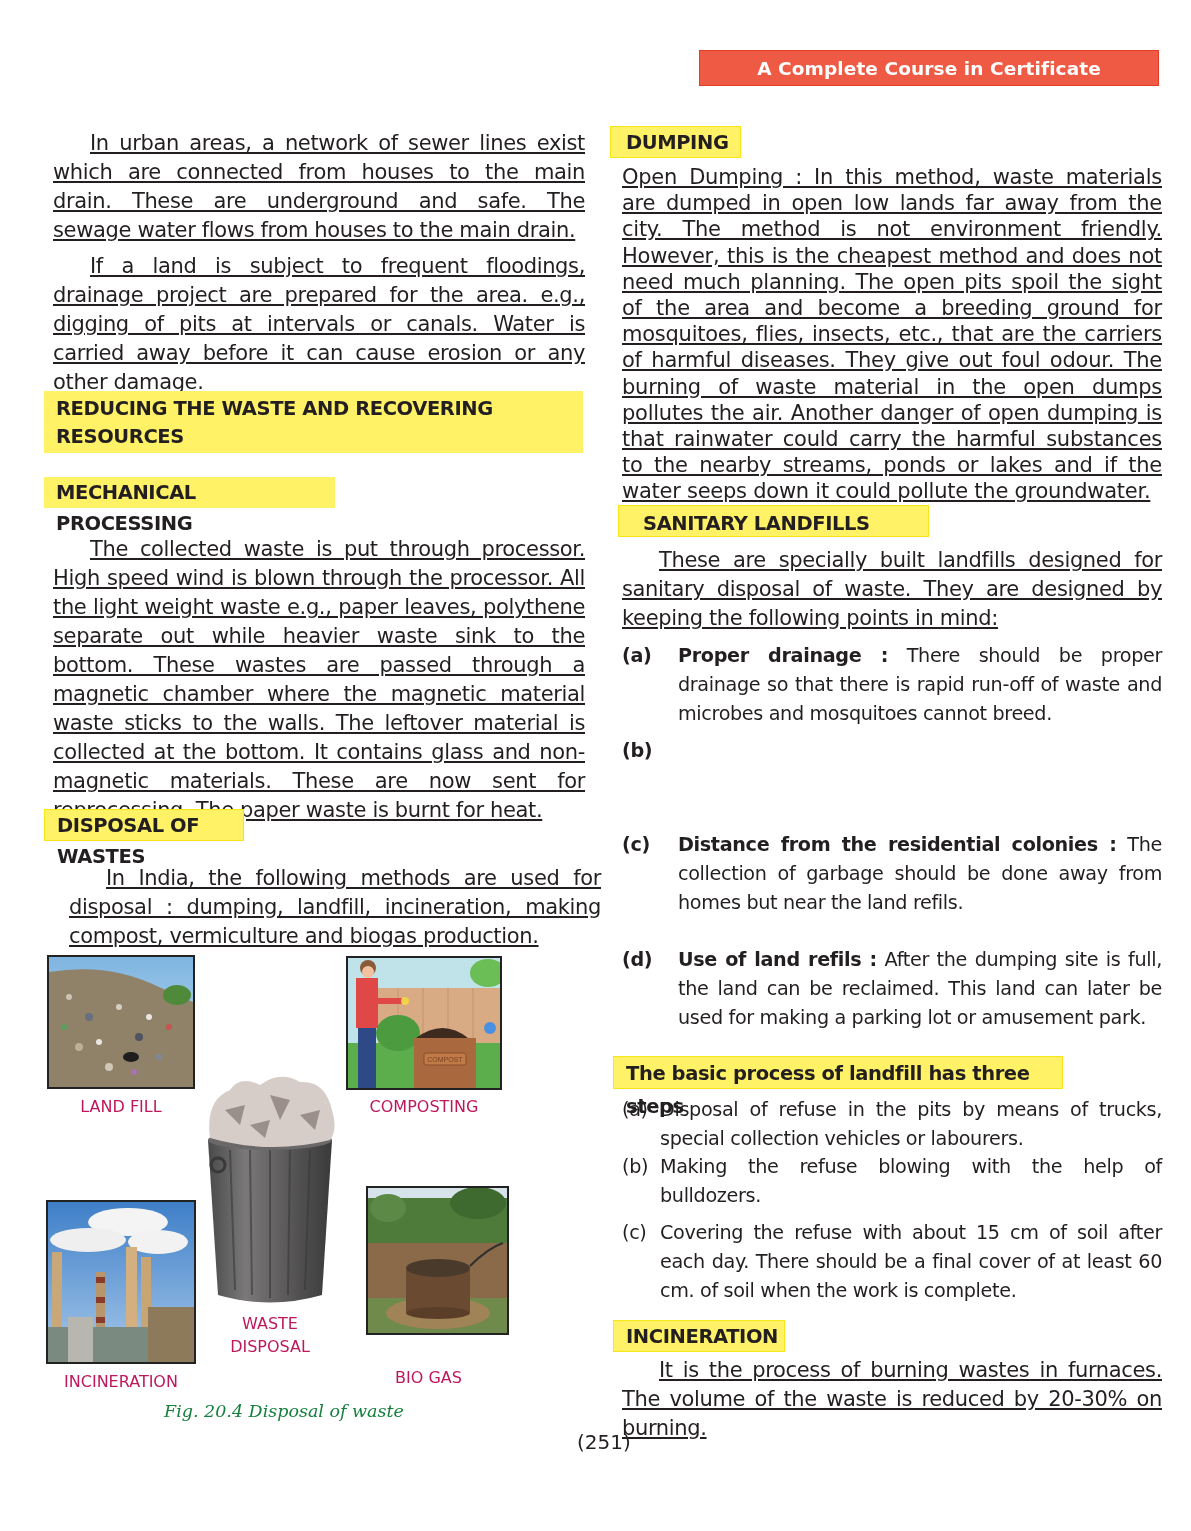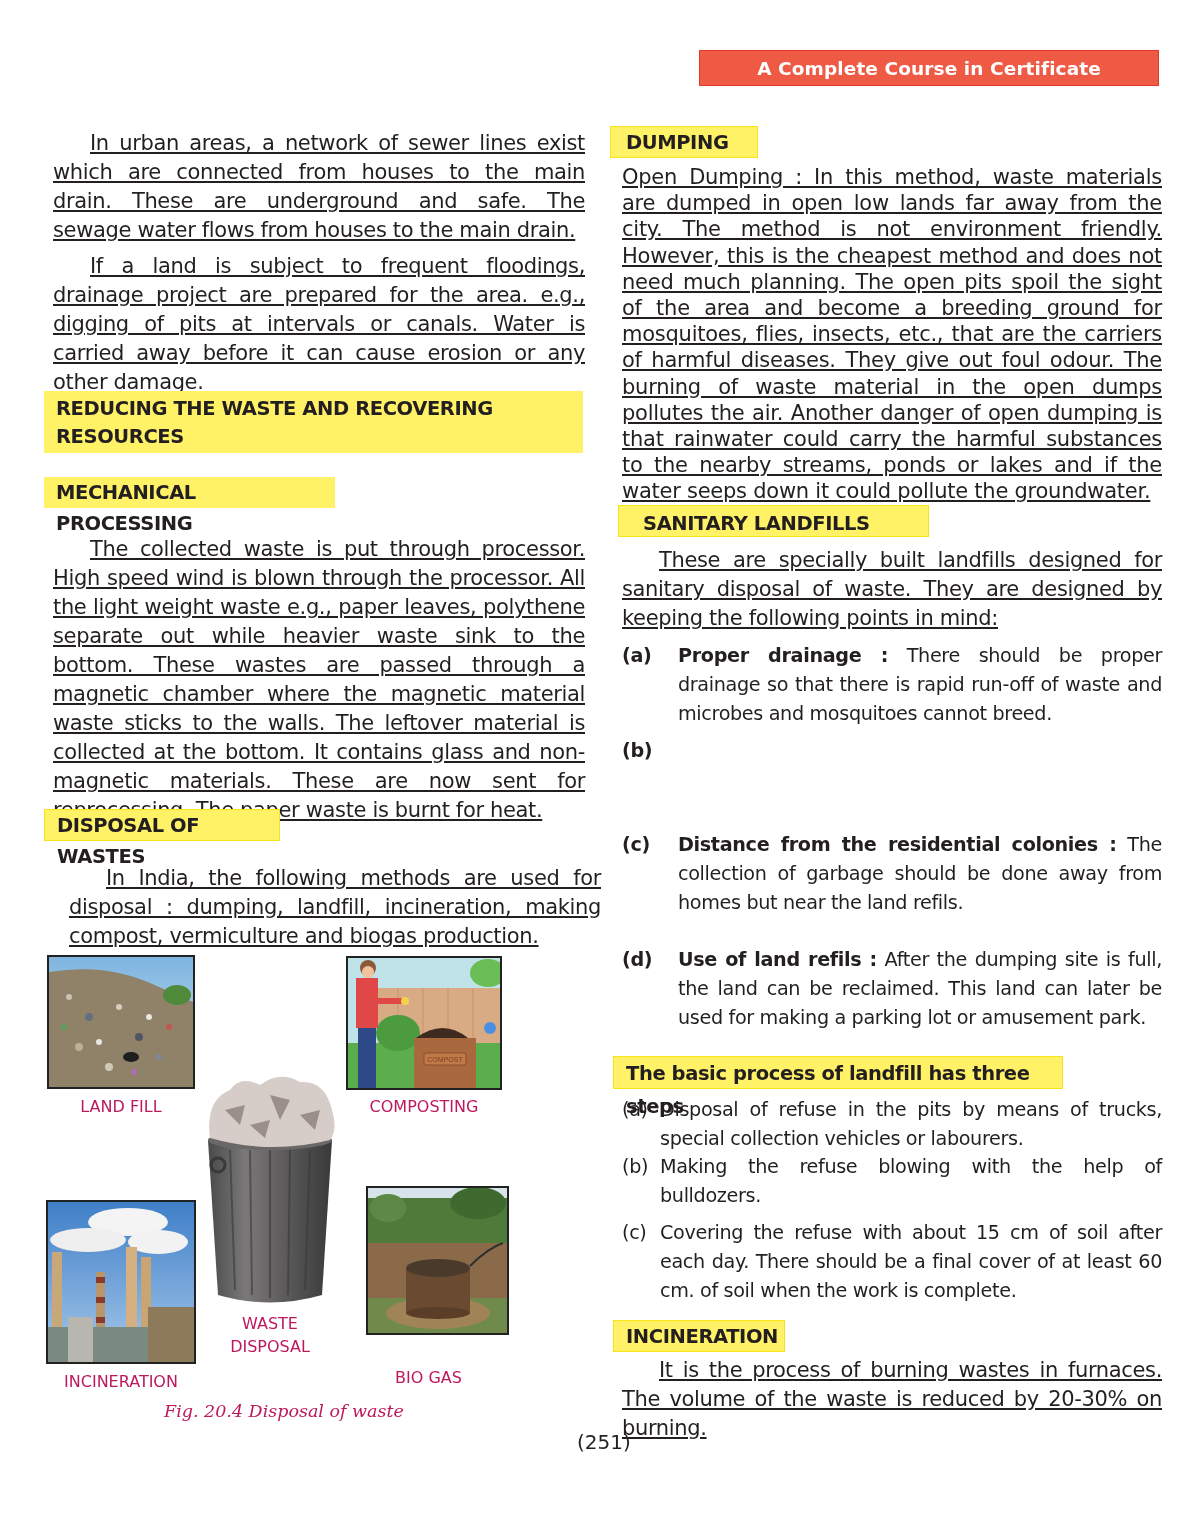--- a/index.html
+++ b/index.html
@@ -15,41 +15,41 @@
         box-sizing: border-box; padding-left: 12px; letter-spacing: -0.4px; }
   .hl-b { border: 1px solid #f7e51a; }
   .list-item { position: absolute; font-size: 19.2px; line-height: 29px; letter-spacing: -0.35px; }
   .list-item .lbl { position: absolute; left: 0; top: 0; font-weight: bold; }
   .list-item .txt { position: absolute; top: 0; text-align: justify; }
   .list-item b { font-weight: bold; }
   .steps .lbl { font-weight: normal; }
   .photo { position: absolute; border: 2px solid #222; box-sizing: border-box; overflow: hidden; }
   .cap { position: absolute; font-size: 16px; color: #be185d; text-align: center; line-height: 23px; }
   .figcap { position: absolute; font-family: "DejaVu Serif", "Liberation Serif", serif; font-style: italic;
-            font-size: 17.5px; color: #be185d; }
+            font-size: 17.5px; color: #15803d; }
   .pagenum { position: absolute; left: 577px; top: 1394px; font-size: 20px; margin-top: 36px; }
 </style>
 </head>
 <body>
 
 <div class="abs banner">A Complete Course in Certificate Geography-II</div>
 
 <p class="abs para indent" style="left:53px; top:129px; width:532px; margin:0;">In urban areas, a network of sewer lines exist which are connected from houses to the main drain. These are underground and safe. The sewage water flows from houses to the main drain.</p>
 <p class="abs para indent" style="left:53px; top:252px; width:532px; margin:0;">If a land is subject to frequent floodings, drainage project are prepared for the area. e.g., digging of pits at intervals or canals. Water is carried away before it can cause erosion or any other damage.</p>
 
 <div class="abs hl" style="left:44px; top:391px; width:539px; height:62px; padding-top:4px; line-height:28px;">
   <div>REDUCING THE WASTE AND RECOVERING</div>
   <div>RESOURCES</div>
 </div>
 
 <div class="abs hl" style="left:44px; top:477px; width:291px; height:31px; line-height:31px;">MECHANICAL PROCESSING</div>
 
 <p class="abs para indent" style="left:53px; top:535px; width:532px; margin:0;">The collected waste is put through processor. High speed wind is blown through the processor. All the light weight waste e.g., paper leaves, polythene separate out while heavier waste sink to the bottom. These wastes are passed through a magnetic chamber where the magnetic material waste sticks to the walls. The leftover material is collected at the bottom. It contains glass and non-magnetic materials. These are now sent for reprocessing. The paper waste is burnt for heat.</p>
 
-<div class="abs hl hl-b" style="left:44px; top:809px; width:236px; height:32px; line-height:31px;">DISPOSAL OF WASTES</div>
+<div class="abs hl hl-b" style="left:44px; top:809px; width:200px; height:32px; line-height:31px;">DISPOSAL OF WASTES</div>
 
 <p class="abs para indent" style="left:53px; top:848px; width:532px; margin:16px;">In India, the following methods are used for disposal : dumping, landfill, incineration, making compost, vermiculture and biogas production.</p>
 
 <div class="photo" style="left:47px; top:955px; width:148px; height:134px;">
   <svg width="144" height="130" viewBox="0 0 144 130">
     <defs>
       <linearGradient id="sky1" x1="0" y1="0" x2="0" y2="1">
         <stop offset="0" stop-color="#7fb5e0"></stop>
           <stop offset="1" stop-color="#c9e0f2"></stop>
       </linearGradient>
@@ -178,21 +178,21 @@
     <rect x="38" y="80" width="64" height="45" fill="#6a4a30"></rect>
     <ellipse cx="70" cy="80" rx="32" ry="9" fill="#4a3a2c"></ellipse>
     <ellipse cx="70" cy="125" rx="32" ry="6" fill="#5a3e28"></ellipse>
     <path d="M102,78 Q120,60 135,55" stroke="#2f2f2f" stroke-width="2" fill="none"></path>
   </svg>
 </div>
 <div class="cap" style="left:366px; top:1366px; width:125px;">BIO GAS</div>
 
 <div class="figcap" style="left:164px; top:1401px;">Fig. 20.4 Disposal of waste</div>
 
-<div class="abs hl hl-b" style="left:610px; top:126px; width:148px; height:32px; line-height:31px; padding-left:15px;">DUMPING</div>
+<div class="abs hl hl-b" style="left:610px; top:126px; width:131px; height:32px; line-height:31px; padding-left:15px;">DUMPING</div>
 
 <p class="abs para" style="left:622px; top:164px; width:540px; margin:0; line-height:26.2px; letter-spacing:-0.25px;">Open Dumping : In this method, waste materials are dumped in open low lands far away from the city. The method is not environment friendly. However, this is the cheapest method and does not need much planning. The open pits spoil the sight of the area and become a breeding ground for mosquitoes, flies, insects, etc., that are the carriers of harmful diseases. They give out foul odour. The burning of waste material in the open dumps pollutes the air. Another danger of open dumping is that rainwater could carry the harmful substances to the nearby streams, ponds or lakes and if the water seeps down it could pollute the groundwater.</p>
 
 <div class="abs hl hl-b" style="left:618px; top:505px; width:311px; height:32px; line-height:35px; padding-left:24px;">SANITARY LANDFILLS</div>
 
 <p class="abs para indent" style="left:622px; top:546px; width:540px; margin:0;">These are specially built landfills designed for sanitary disposal of waste. They are designed by keeping the following points in mind:</p>
 
 <div class="list-item" style="left:622px; top:641px; width:540px; height:87px;">
   <span class="lbl">(a)</span>
   <div class="txt" style="left:56px; width:484px;"><b>Proper drainage :</b><span> There should be proper drainage so that there is rapid run-off of waste and microbes and mosquitoes cannot breed.</span></div>

